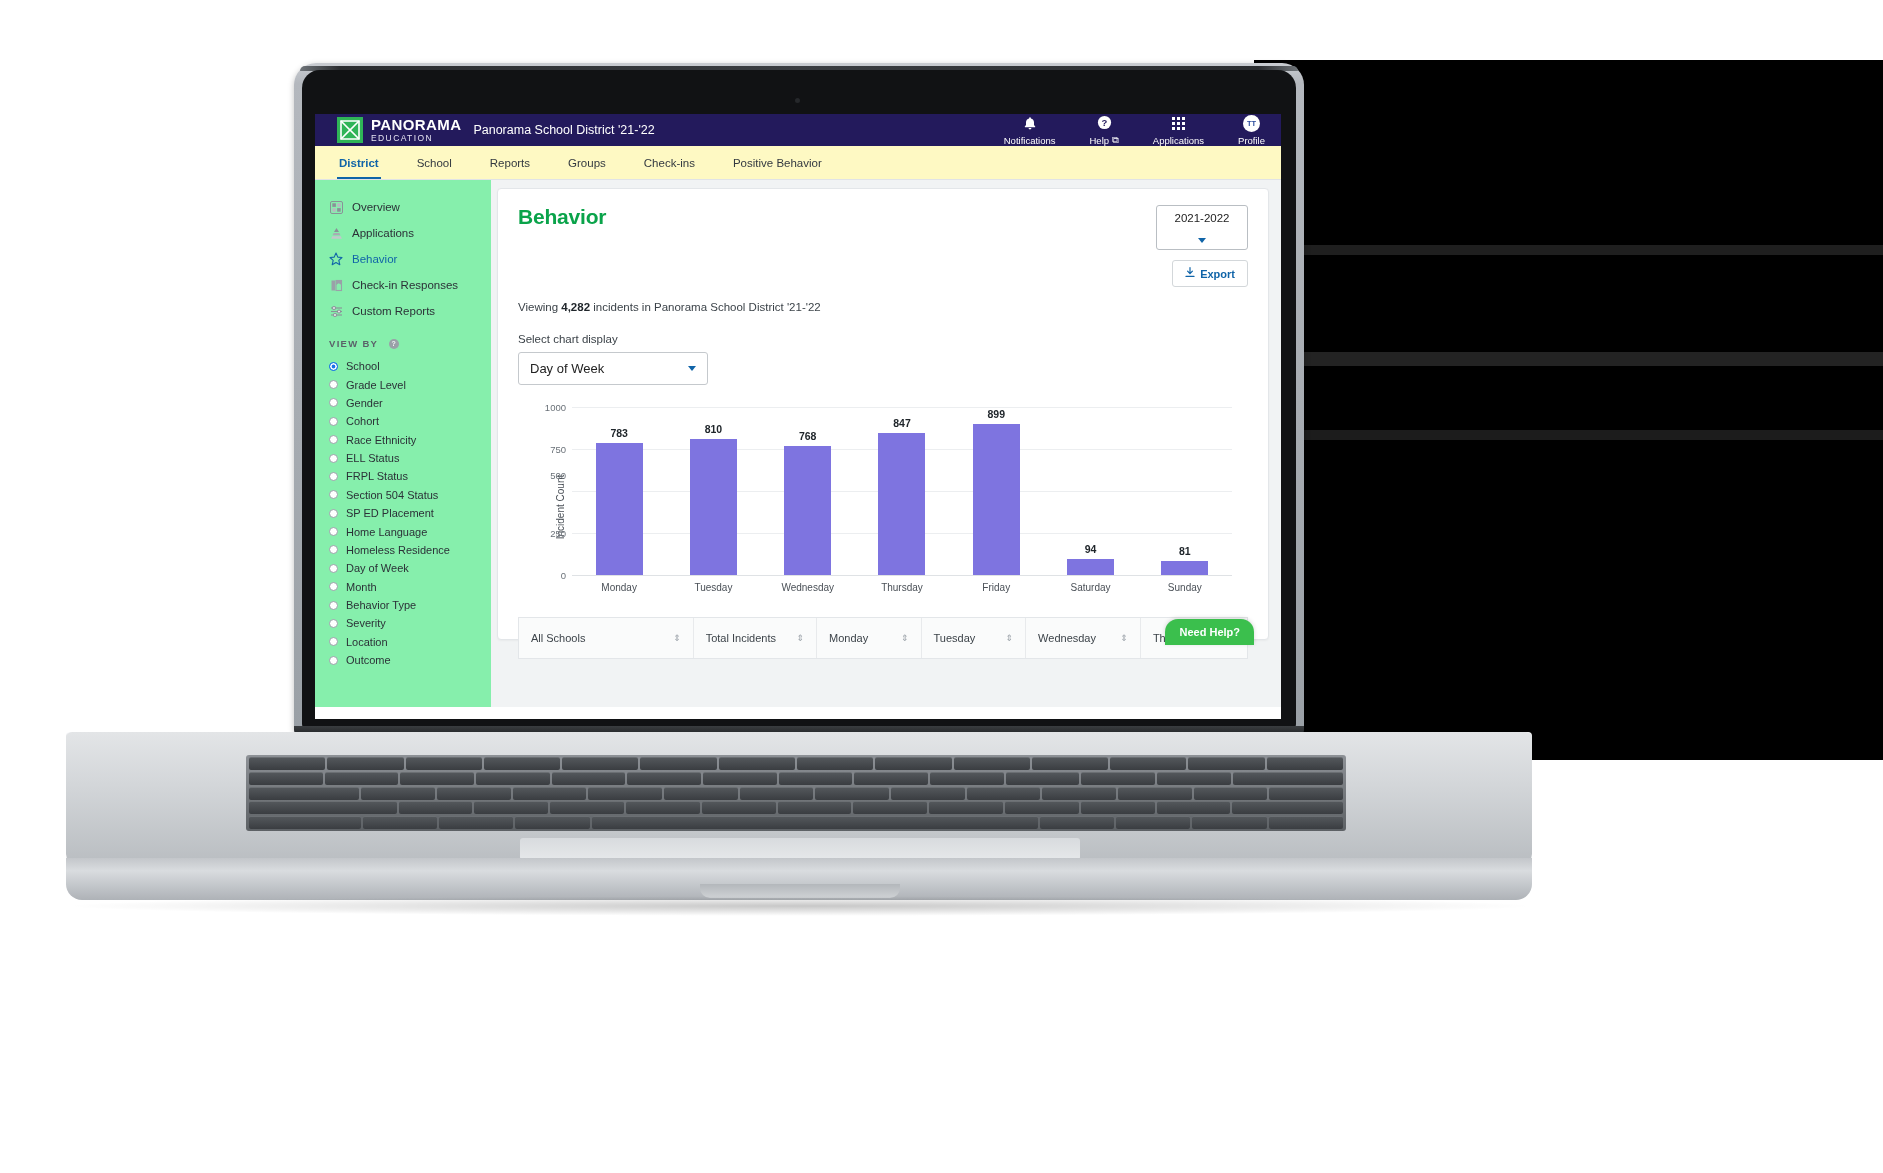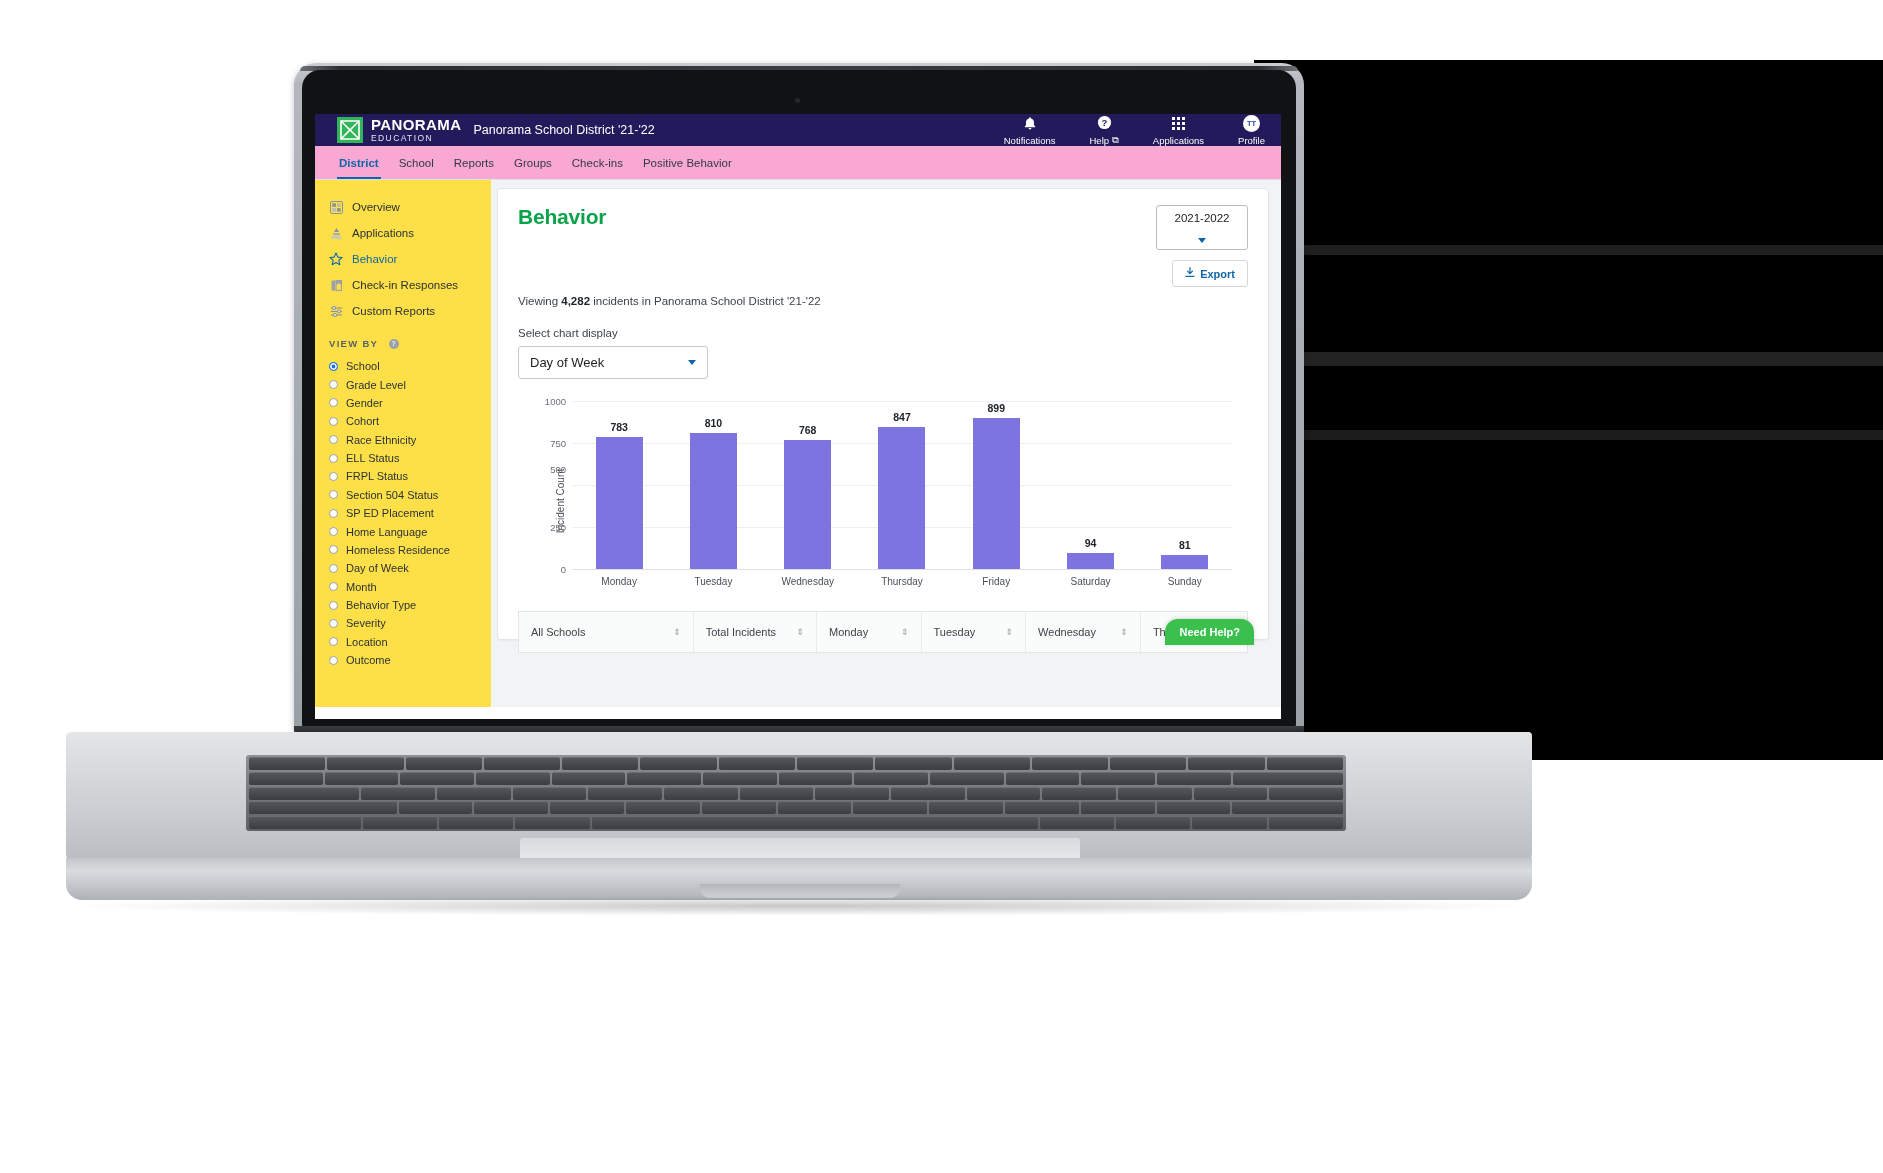--- a/index.html
+++ b/index.html
@@ -123,32 +123,32 @@
   .tn-icon{ color:#fff; height:17px; display:flex; align-items:center; justify-content:center; }
   .tn-label{ color:#fff; font-size:9.5px; white-space:nowrap; display:flex; align-items:center; gap:3px; }
   .avatar-circle{
     width:17px;height:17px;border-radius:50%;background:#fff;color:#2b4b9b;
     font-size:7.5px;font-weight:bold;display:flex;align-items:center;justify-content:center;
   }
   .grid-icon{ display:grid; grid-template-columns:repeat(3,3px); gap:2px; }
   .grid-icon i{ width:3px;height:3px;background:#fff;display:block; }
 
   .tabbar{
-    height:34px; background:#f9a8d4; border-bottom:1px solid #e0e3e6;
-    display:flex; align-items:flex-end; padding-left:22px; gap:16px;
+    height:34px; background:#fef9c3; border-bottom:1px solid #e0e3e6;
+    display:flex; align-items:flex-end; padding-left:22px; gap:34px;
   }
   .tab{
     font-size:11.5px; color:#333940; padding:0 2px 8px; cursor:pointer;
     border-bottom:2.5px solid transparent; font-weight:500;
   }
   .tab.active{ color:#1064a8; border-bottom-color:#1064a8; font-weight:bold; }
 
   .body-area{ display:flex; height: calc(605px - 44px - 34px); background:#f1f3f4; }
 
-  .sidebar{ width:176px; background:#fde047; padding:14px 0 0 14px; }
+  .sidebar{ width:176px; background:#86efac; padding:14px 0 0 14px; }
   .side-item{
     display:flex; align-items:center; gap:9px; padding:6px 0; font-size:11.5px; color:#2b3137; cursor:pointer;
   }
   .side-item .ic{ width:14px;height:14px; flex:none; display:flex; align-items:center; justify-content:center; color:#7b828a; }
   .side-item.active{ color:#1064a8; }
   .side-item.active .ic{ color:#1064a8; }
 
   .viewby-head{
     margin:14px 0 8px; font-size:9.5px; letter-spacing:1.3px; color:#5a6169;
     display:flex; align-items:center; gap:11px; font-weight:600;
@@ -173,21 +173,21 @@
     border:1px solid #b9bec3; border-radius:3px; background:#fff;
     font-size:11.5px; color:#222; padding:6px 10px; display:flex; align-items:center; gap:14px; cursor:pointer;
     min-width:92px; justify-content:space-between;flex-direction:column;
   }
   .caret{ width:0;height:0;border-left:4px solid transparent;border-right:4px solid transparent;border-top:5px solid #1064a8; }
   .export-wrap{ display:flex; justify-content:flex-end; margin-top:10px; }
   .export-btn{
     border:1px solid #d3d7da; border-radius:3px; background:#fff; color:#1064a8;
     font-size:11px; padding:6px 12px; display:flex; align-items:center; gap:5px; cursor:pointer; font-weight:600;
   }
-  .viewing-line{ margin-top:8px; font-size:11.5px; color:#3c4349; }
+  .viewing-line{ margin-top:14px; font-size:11.5px; color:#3c4349; }
   .viewing-line b{ color:#20262b; }
   .chart-display-label{ margin-top:20px; font-size:11.5px; color:#3c4349; }
   .chart-select{
     margin-top:7px; width:190px; border:1px solid #c5c9cd; border-radius:3px; background:#fff;
     font-size:13px; color:#222; padding:8px 11px; display:flex; align-items:center; justify-content:space-between; cursor:pointer;
   }
 
   
   .chart-wrap{ position:relative; margin-top:22px; height:200px; padding-left:54px; padding-right:16px; }
   .ylabel{

